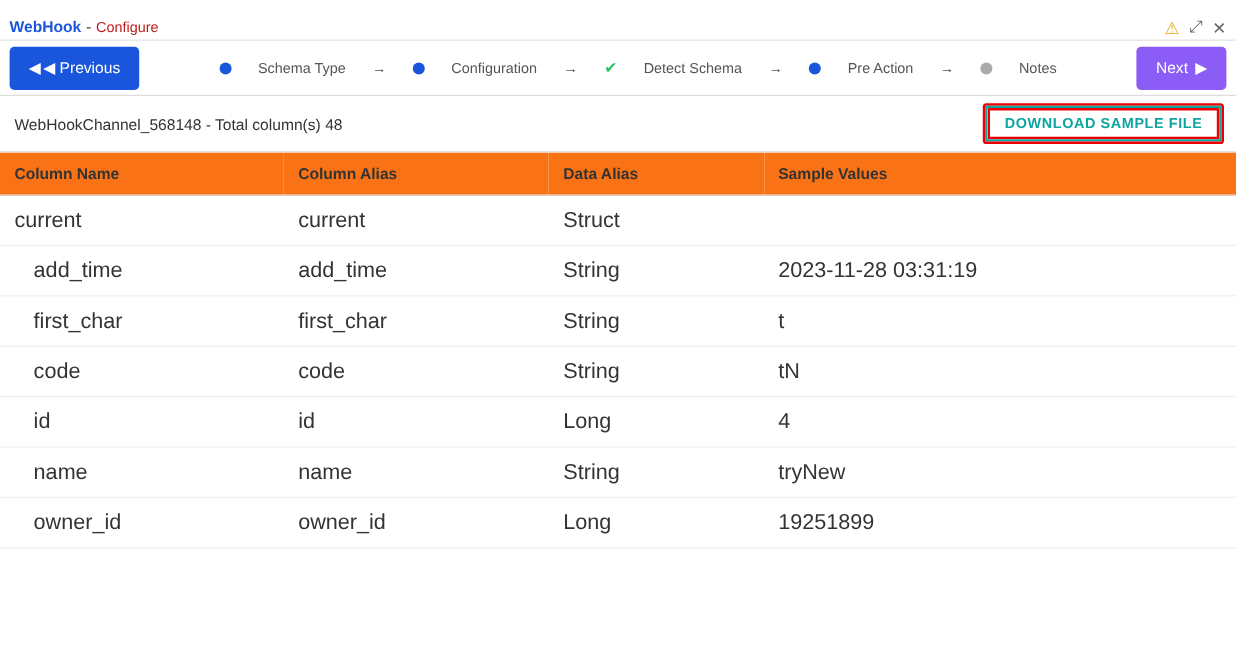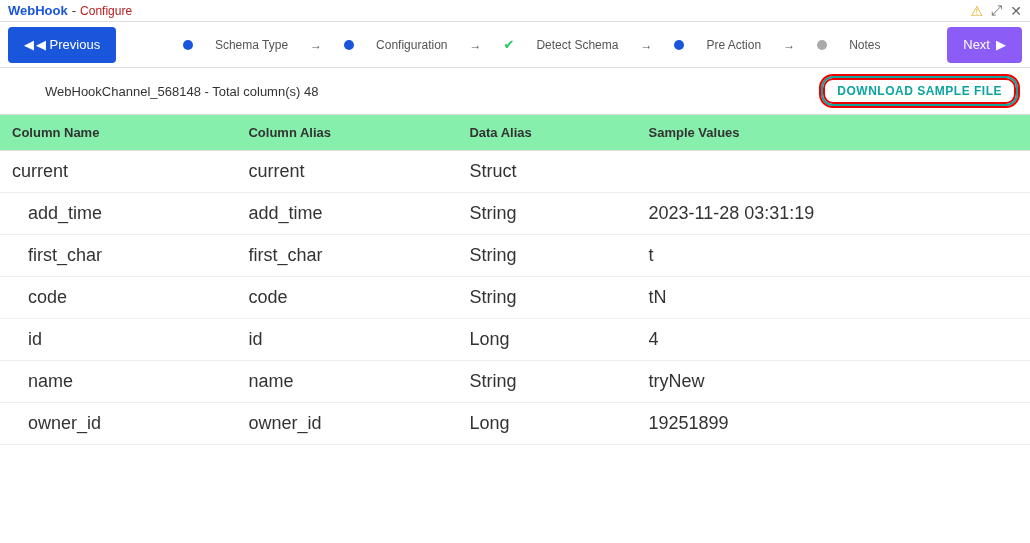--- a/index.html
+++ b/index.html
@@ -6,20 +6,21 @@
     body { font-family: Arial, sans-serif; font-size: 13px; color: #333; background: #fff; width: 1030px; height: 543px; overflow: hidden; }
 
     
     .title-bar {
       display: flex;
       align-items: center;
       justify-content: space-between;
       padding: 2px 8px;
       border-bottom: 1px solid #ddd;
       height: 22px;
+      margin-top: 12px;
     }
     .title-bar-left { display: flex; align-items: center; gap: 4px; font-size: 13px; }
     .title-webhook { color: #1a56db; font-weight: bold; }
     .title-configure { color: #b91c1c; font-size: 12px; }
     .title-bar-icons { display: flex; align-items: center; gap: 8px; }
     .title-icon { font-size: 14px; cursor: pointer; color: #666; }
     .warn-icon { color: #e6a817; }
 
     
     .nav-bar {
@@ -73,46 +74,46 @@
     .arrow { color: #555; }
 
     
     .sub-header {
       display: flex;
       align-items: center;
       justify-content: space-between;
       padding: 8px 12px;
       border-bottom: 1px solid #ddd;
     }
-    .sub-title { font-size: 13px; color: #333; margin-left: 33px; }
+    .sub-title { font-size: 13px; color: #333; }
     .btn-download {
       border: 2px solid #0ea5a0;
       color: #0ea5a0;
       background: #fff;
       padding: 6px 14px;
       font-size: 12px;
       font-weight: bold;
-      border-radius: 12px;
+      border-radius: 1px;
       cursor: pointer;
       letter-spacing: 0.5px;
       box-shadow: 0 0 0 2px #e00 inset;
       outline: 2px solid #e00;
     }
 
     
     .table-wrap {
       overflow-y: auto;
       height: calc(543px - 22px - 46px - 42px - 32px);
     }
     table {
       width: 100%;
       border-collapse: collapse;
     }
     thead tr {
-      background: #86efac;
+      background: #f97316;
     }
     th {
       text-align: left;
       padding: 10px 12px;
       font-size: 13px;
       font-weight: 600;
       color: #333;
       border-bottom: 1px solid #ddd;
     }
     td {

